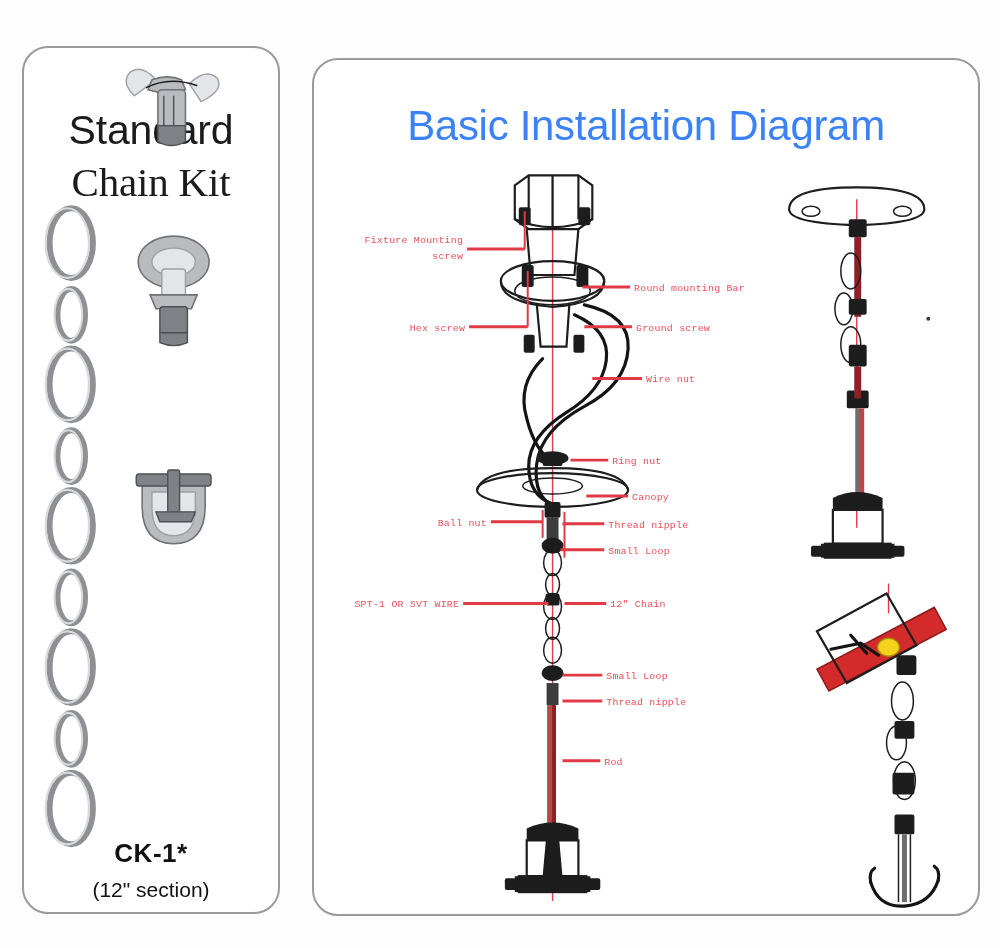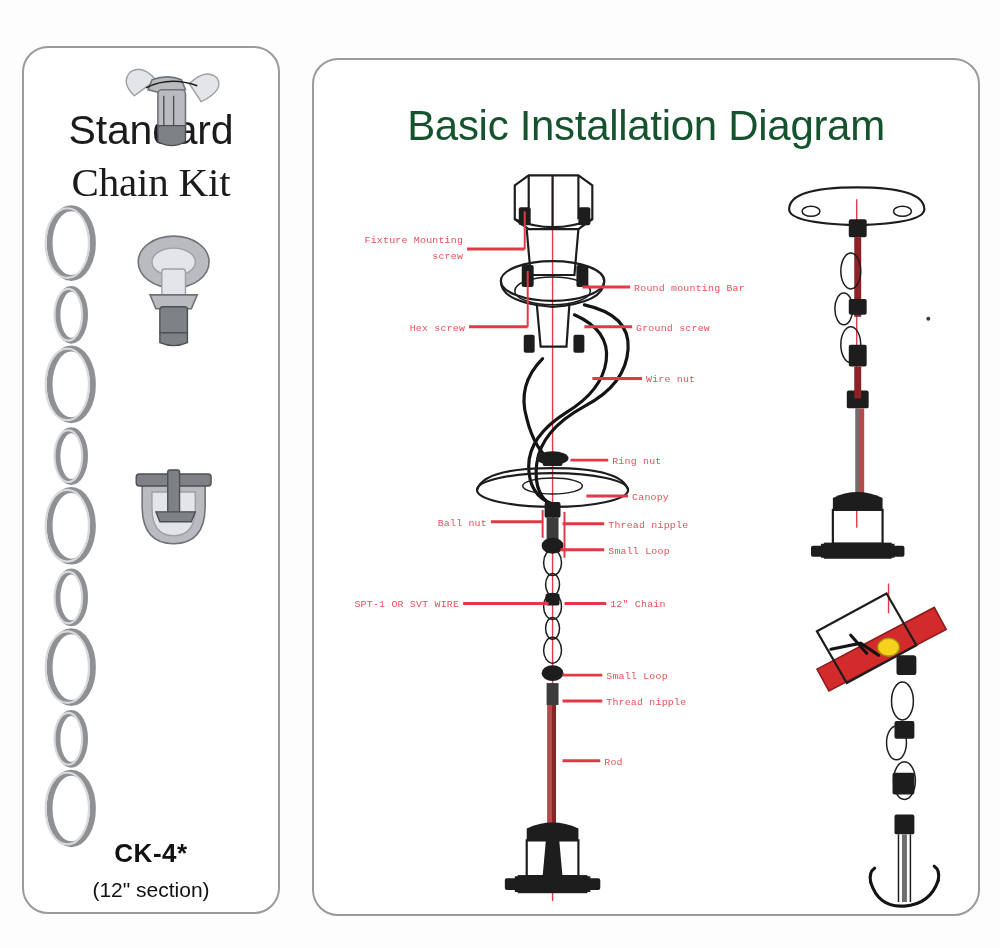--- a/index.html
+++ b/index.html
@@ -65,21 +65,21 @@
     top: 830px;
   }
 
   
   .diagram-title {
     position: absolute;
     left: 0; right: 0;
     text-align: center;
     top: 42px;
     font-size: 42px;
-    color: #14532d;
+    color: #3b82f6;
     letter-spacing: -0.3px;
   }
 
   
   svg.layer {
     position: absolute;
     left: 0; top: 0;
     width: 100%;
     height: 100%;
     overflow: visible;
@@ -172,21 +172,21 @@
 
       <g>
         <path class="hw" d="M120 438 h64 v22 q0 38 -32 38 q-32 0 -32 -38 z"></path>
         <path class="hw-light" d="M130 446 h44 v16 q0 28 -22 28 q-22 0 -22 -28 z"></path>
         <rect class="hw-dark" x="114" y="428" width="76" height="12" rx="3"></rect>
         <rect class="hw-dark" x="146" y="424" width="12" height="48" rx="2"></rect>
         <path class="hw-dark" d="M134 466 h40 l-4 10 h-32 z"></path>
       </g>
     </svg>
 
-    <div class="kit-code">CK-4*</div>
+    <div class="kit-code">CK-1*</div>
     <div class="kit-sub">(12" section)</div>
   </div>
 
   <div class="panel" id="right-panel">
 
     <div class="diagram-title">Basic Installation Diagram</div>
 
     <svg class="layer" viewBox="0 0 668 858" preserveAspectRatio="none">
 
       <line class="axis-red" x1="240" y1="120" x2="240" y2="845"></line>

